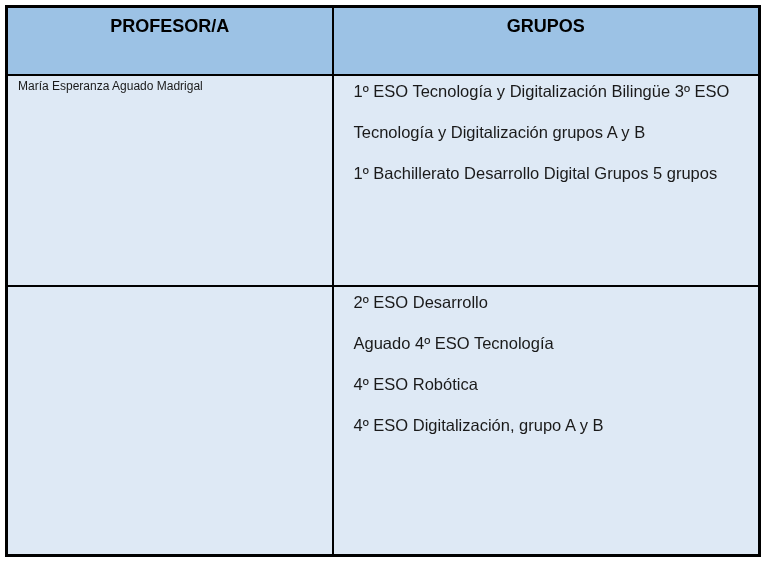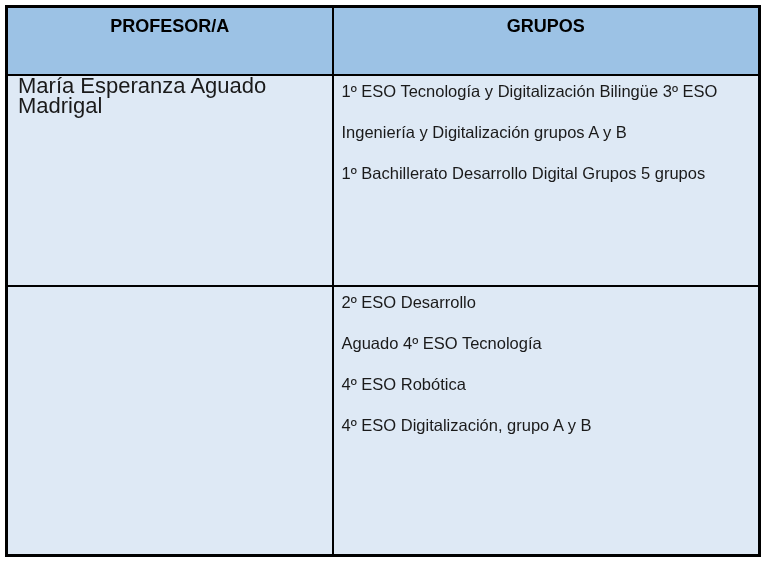--- a/index.html
+++ b/index.html
@@ -49,31 +49,31 @@
     text-align: center;
     padding-top: 7px;
     line-height: 22px;
   }
   .row-light  { background: #DEE9F5; }
   .row-medium { background: #BCD6ED; }
 
   td.professor-cell {
     vertical-align: middle;
     padding: 0 8px 20px 10px;
-    font-size: 22px;
+    font-size: 12px;
     color: #1a1a1a;
     line-height: 20px;
   }
   td.groups-cell {
     padding: 6px 8px 0 8px;
     font-size: 16.5px;
     color: #1a1a1a;
   }
   td.groups-cell p {
-    margin: 0 0 22px 0;
+    margin: 0 0 22px 12px;
     line-height: 19px;
   }
   .indented { padding-left: 46px; }
   .squiggle {
     text-decoration: underline wavy #C00000 1px;
     text-decoration-skip-ink: none;
     text-underline-offset: 4px;
   }
 </style>
 </head>
@@ -89,21 +89,21 @@
     <tbody>
         <tr class="header-row">
       <th class="header-cell">PROFESOR/A</th>
       <th class="header-cell">GRUPOS</th>
     </tr>
 
     <tr class="row-1">
       <td class="professor-cell row-light">María Esperanza Aguado Madrigal</td>
       <td class="groups-cell row-light">
         <p>1º ESO Tecnología y Digitalización Bilingüe 3º ESO</p>
-        <p>Ingeniería y Digitalización grupos A y B</p>
+        <p>Tecnología y Digitalización grupos A y B</p>
         <p>1º Bachillerato Desarrollo Digital Grupos 5 grupos</p>
       </td>
     </tr>
 
 
 
     <tr class="row-4">
       <td class="professor-cell row-light"></td>
       <td class="groups-cell row-light">
         <p>2º ESO Desarrollo</p>

